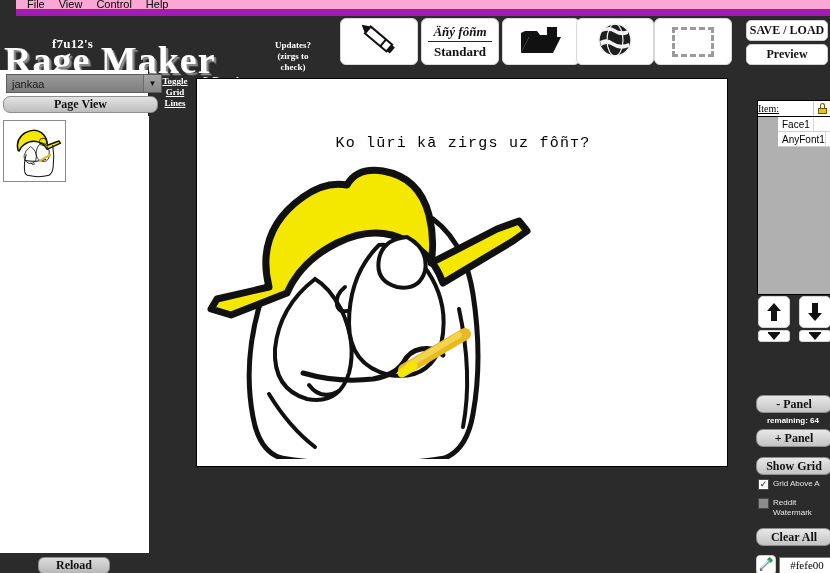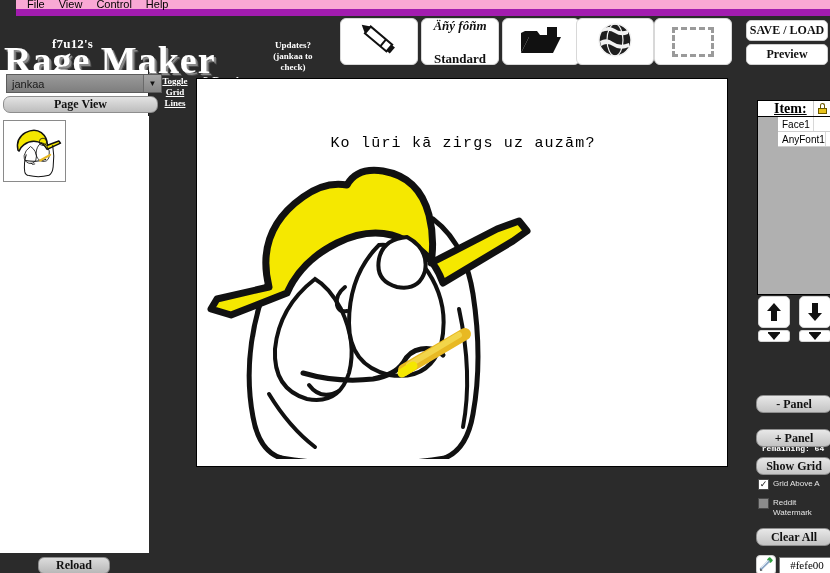--- a/index.html
+++ b/index.html
@@ -72,21 +72,21 @@
   
   .tbtn {
     position: absolute; top: 18px; height: 47px; width: 78px;
     background: #ffffff;
     border-radius: 6px;
     border: 1px solid #d8d8d8;
     display: flex; align-items: center; justify-content: center;
     overflow: hidden;
   }
   #tb-pencil { left: 340px; }
-  #tb-font   { left: 421px; flex-direction: column; justify-content: center; gap: 7px; }
+  #tb-font   { left: 421px; flex-direction: column; justify-content: center; gap: 0; }
   #tb-folder { left: 502px; }
   #tb-globe  { left: 576px; }
   #tb-select { left: 654px; }
 
   #tb-font .fline1 {
     font-family: "Liberation Serif", serif;
     font-weight: bold; font-style: italic; font-size: 13px; color: #111;
     line-height: 17px;
   }
   #tb-font .fsep {
@@ -207,23 +207,23 @@
   #itembox {
     position: absolute; left: 12px; top: 22px; width: 75px; height: 195px;
     background: #b0b0b0;
     border: 1px solid #000;
   }
   #itembox .hdr {
     display: flex; height: 16px; background: #ffffff;
     border-bottom: 1px solid #000;
   }
   #itembox .hdr .hcell {
-    flex: 1; display: flex; align-items: center; padding-left: 16px;
-    font-family: "Liberation Serif", serif;
-    font-weight: bold; font-size: 14px; color: #000;
+    flex: 1; display: flex; align-items: center; padding-left: 0;
+    font-family: "Liberation Serif", serif;
+    font-weight: normal; font-size: 10px; color: #000;
     text-decoration: underline;
   }
   #itembox .hdr .lockcell {
     width: 18px; border-left: 1px solid #c8c8c8;
     display: flex; align-items: center; justify-content: center;
   }
   .lock-glyph {
     width: 9px; height: 11px; position: relative;
   }
   .lock-glyph .body {
@@ -271,22 +271,22 @@
     border: 1px solid #8e8e8e; border-radius: 7px;
     display: flex; align-items: center; justify-content: center;
     font-family: "Liberation Serif", serif;
     font-weight: bold; font-size: 12px; color: #111;
     white-space: nowrap;
   }
   #btn-minuspanel { top: 317px; }
   #remaining {
     position: absolute; left: 11px; top: 338px; width: 74px;
     text-align: center;
-    font-family: Liberation Mono, monospace;
-    font-weight: bold; font-size: 8px; color: #ffffff; margin-top: 28px;
+    font-family: Liberation Sans, sans-serif;
+    font-weight: bold; font-size: 8px; color: #ffffff;
   }
   #btn-pluspanel { top: 351px; }
   #btn-showgrid  { top: 379px; }
   #btn-clearall  { top: 450px; }
 
   .chkrow {
     position: absolute; left: 13px; display: flex; align-items: flex-start;
   }
   .chkrow .box {
     width: 11px; height: 11px; background: #ffffff;
@@ -335,21 +335,21 @@
     <div class="mi">Help</div>
   </div>
 
   <div id="header">
     <div id="f7u12">f7u12's</div>
     <div id="logo">Rage Maker</div>
     <div id="ragemakernet">ragemaker.net</div>
     <div id="version">v3  DanAweso.me</div>
     <div id="updates">
       <span>Updates?</span><br>
-      <span>(jankaa to</span><br>
+      <span>(zirgs to</span><br>
       <span>check)</span>
     </div>
   </div>
 
   <div class="tbtn" id="tb-pencil">
     <span>
       <svg width="50" height="34" viewBox="0 0 50 34">
         <g transform="rotate(40 25 17)">
           <rect x="10" y="12" width="28" height="9" fill="#ffffff" stroke="#111" stroke-width="2"></rect>
           <polygon points="10,12 10,21 2,16.5" fill="#111"></polygon>
@@ -428,21 +428,21 @@
 
   <div id="reload">Reload</div>
 
   <div id="togglegrid">
     <span class="u">Toggle</span>
     <span class="u">Grid</span>
     <span class="u">Lines</span>
   </div>
 
   <div id="canvaswrap">
-    <div id="captiontext">Ko lūri kā zirgs uz auzām?</div>
+    <div id="captiontext">Ko lūri kā zirgs uz fôñт?</div>
     <div id="facewrap">
       <svg width="340" height="300" viewBox="0 0 340 300">
 
         <path d="M62 148 Q46 205 56 258 Q62 292 84 299" fill="#ffffff" stroke="#111" stroke-width="5" stroke-linecap="round"></path>
         <path d="M62 148 Q72 108 106 82" fill="none" stroke="#111" stroke-width="5" stroke-linecap="round"></path>
         <path d="M236 60 Q268 84 276 135 Q286 200 276 255 Q270 290 248 299" fill="none" stroke="#111" stroke-width="5" stroke-linecap="round"></path>
         <path d="M84 299 Q166 312 248 299" fill="none" stroke="#111" stroke-width="5" stroke-linecap="round"></path>
         <path d="M72 235 Q92 268 118 288" fill="none" stroke="#111" stroke-width="4" stroke-linecap="round"></path>
         <path d="M262 150 Q276 215 266 268" fill="none" stroke="#111" stroke-width="4" stroke-linecap="round"></path>
 

